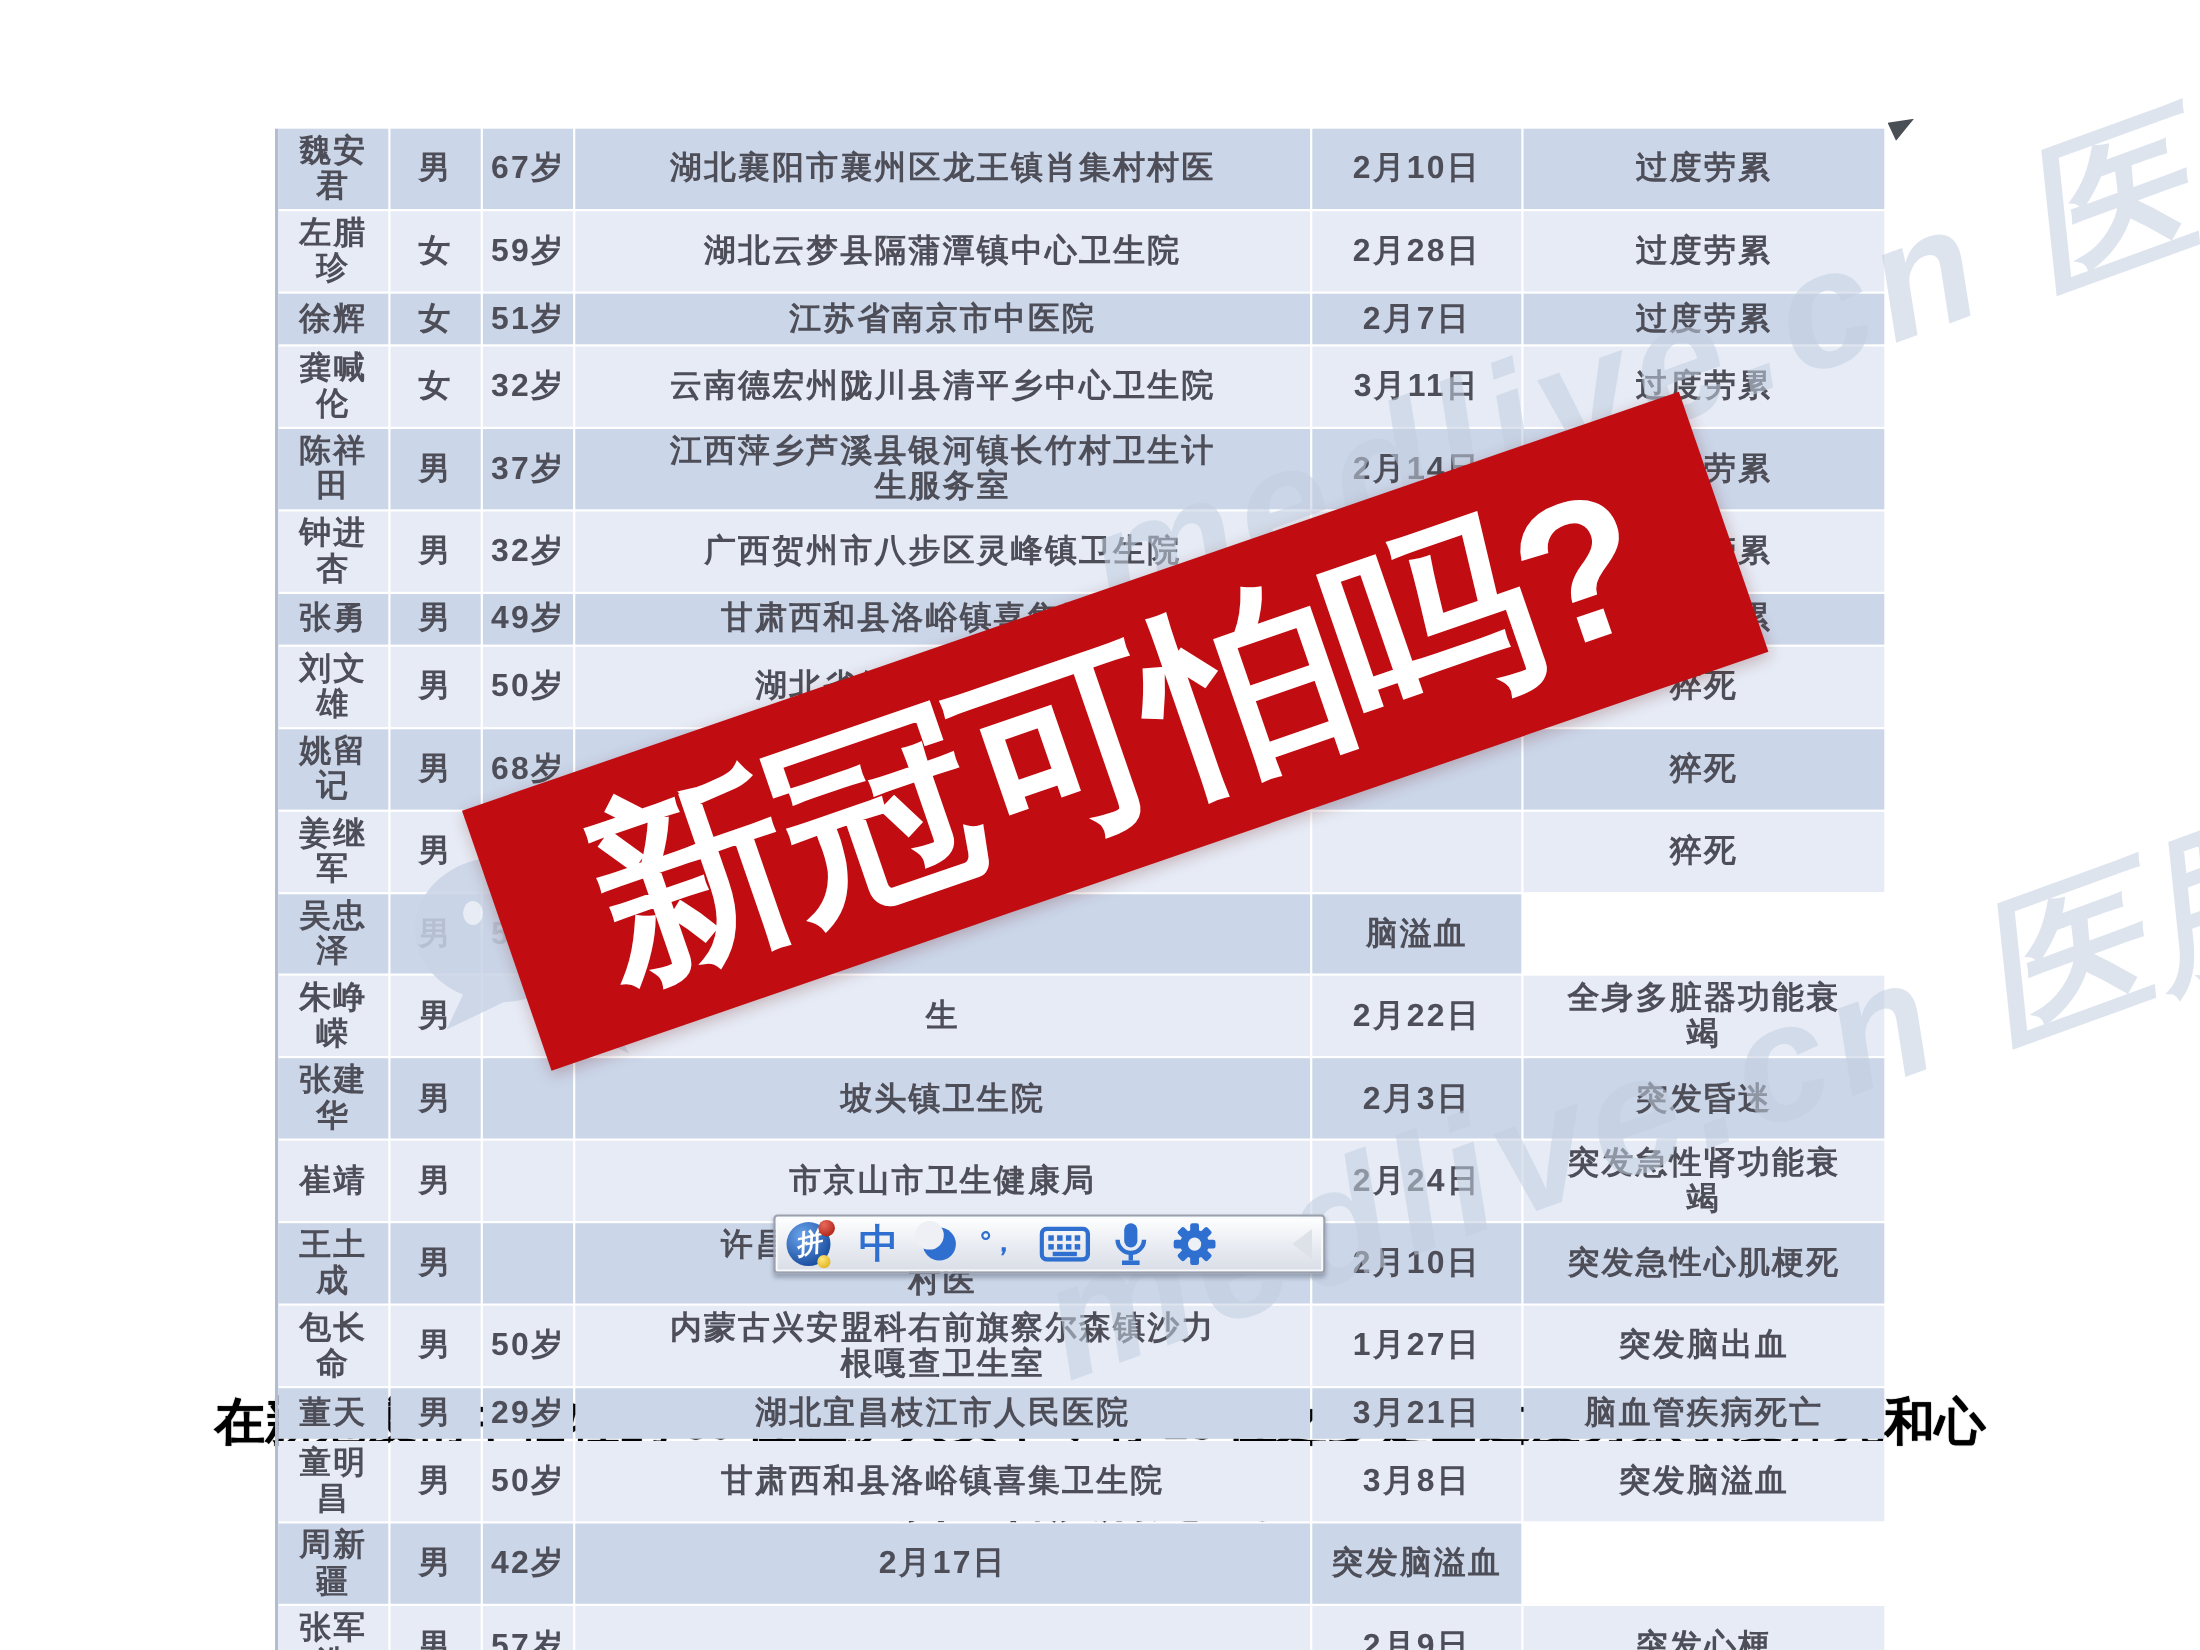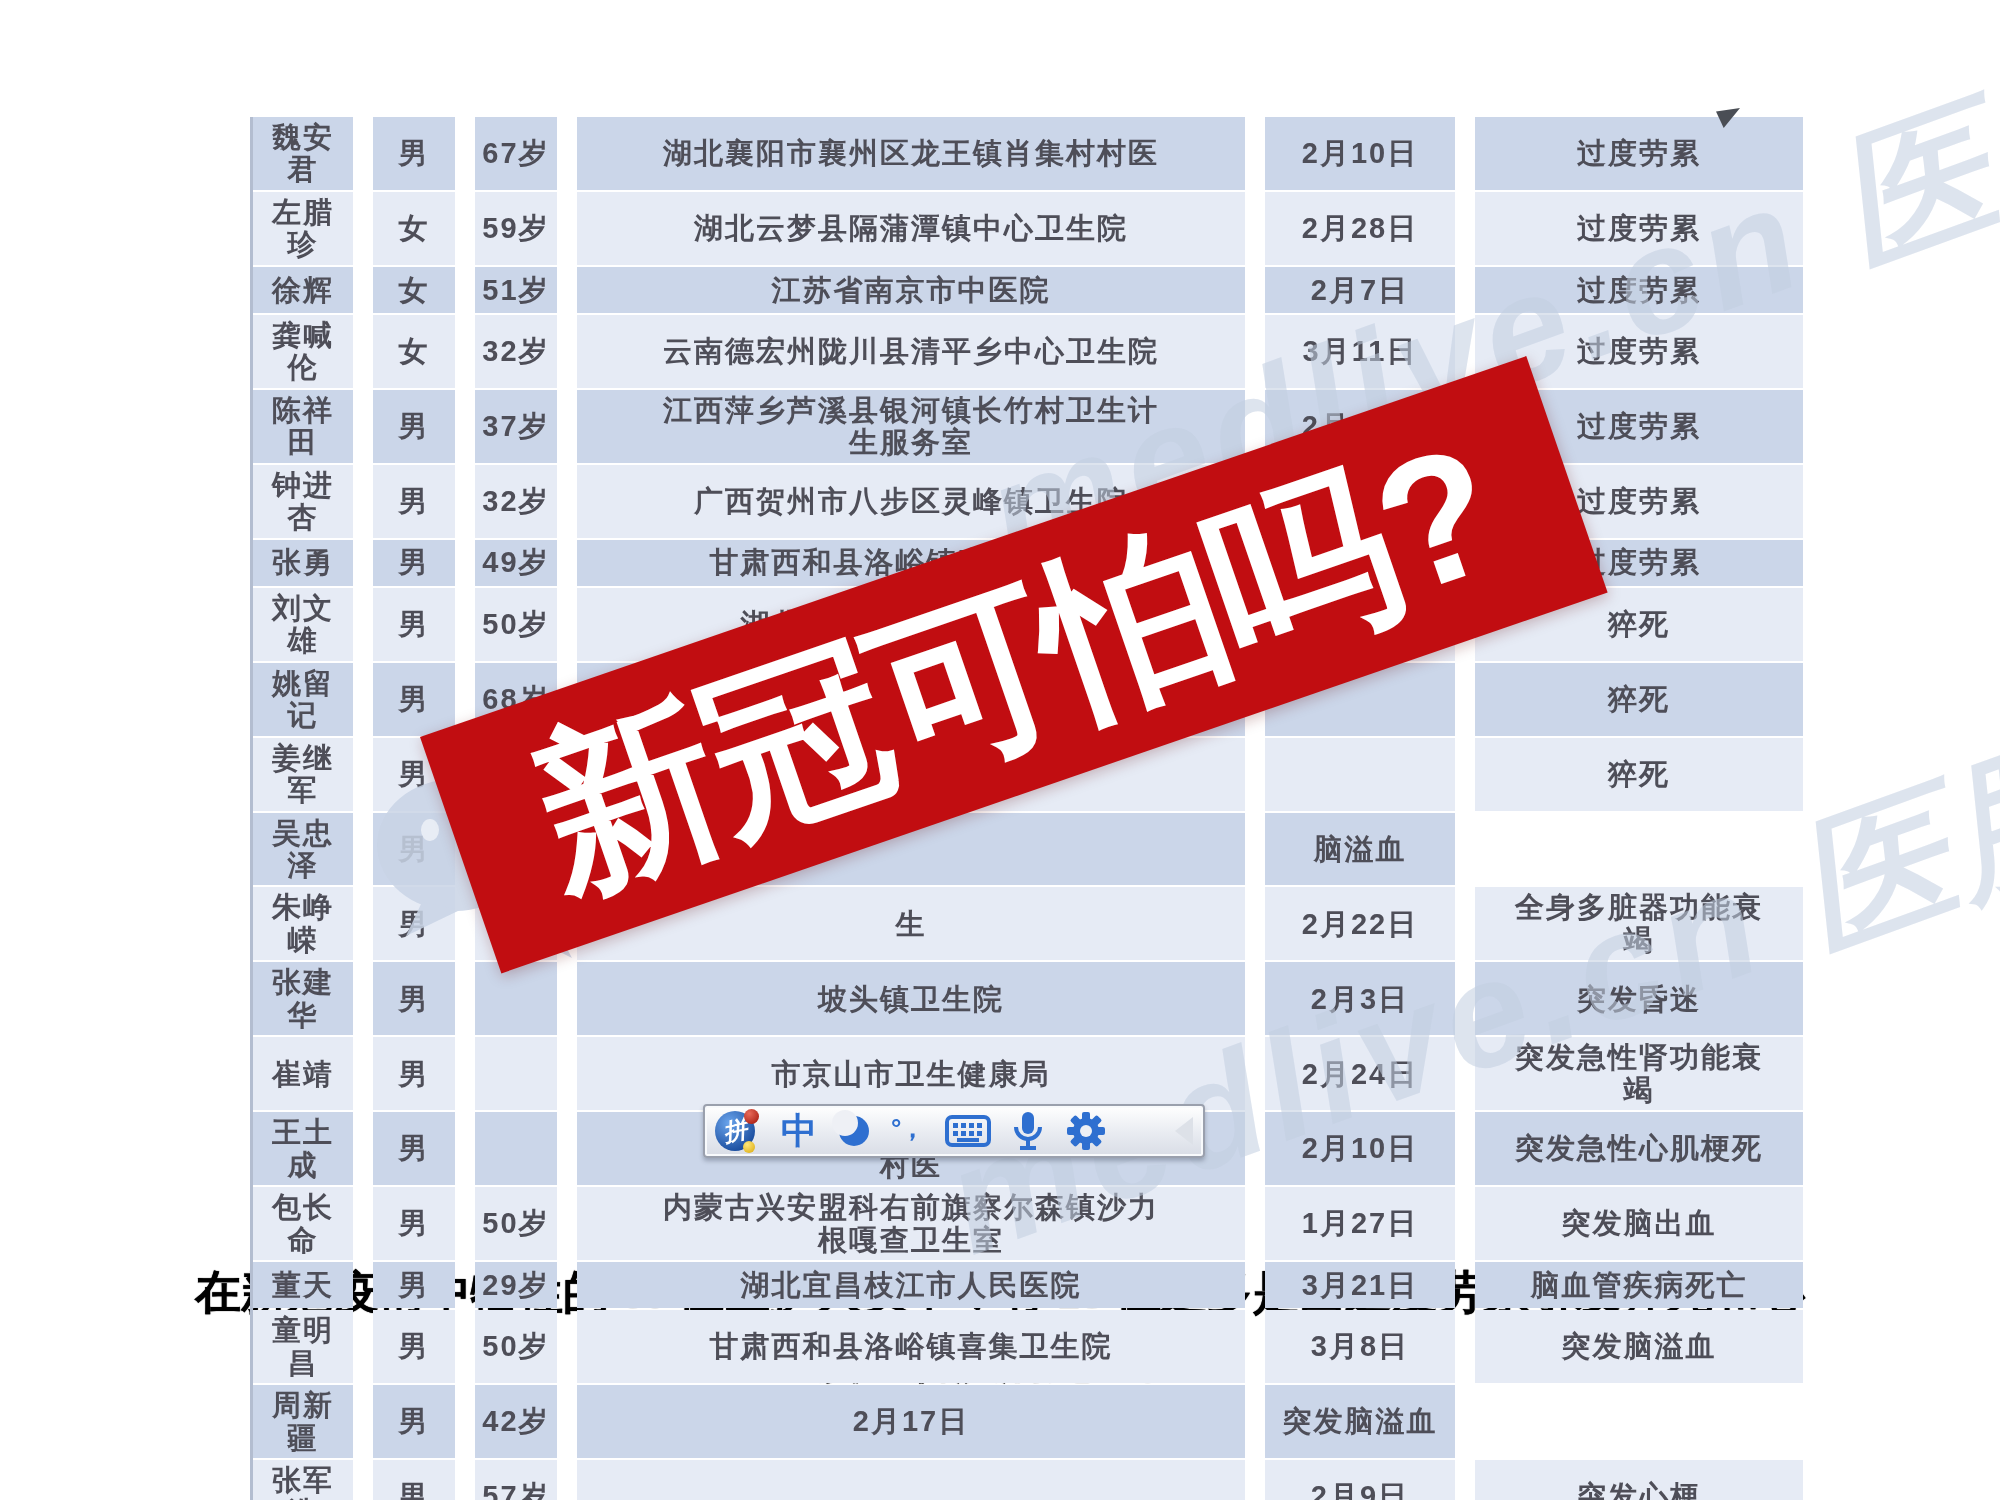--- a/index.html
+++ b/index.html
@@ -1,21 +1,21 @@
 <!DOCTYPE html>
 <html><head>
 <meta charset="utf-8">
 <style>
   html,body{margin:0;padding:0;background:#fff;}
   #screen{position:relative;width:2000px;height:1500px;background:#fff;overflow:hidden;
           font-family:"Liberation Sans",sans-serif;}
 
   
   #tbl{position:absolute;left:250px;top:117px;width:1475px;border-left:3px solid #b3bdd0;z-index:1;}
-  .row{display:grid;grid-template-columns:100px 82px 82px 668px 190px 328px;column-gap:20px;
+  .row{display:grid;grid-template-columns:100px 82px 82px 668px 190px 328px;column-gap:2px;
        margin-bottom:2px;min-height:46px;}
   .cell{display:flex;align-items:center;justify-content:center;text-align:center;
         font-size:29px;font-weight:600;color:#4e4e58;letter-spacing:2px;line-height:1.12;
         padding:4px 6px;white-space:pre-line;}
   .row:nth-child(odd) .cell{background:#cbd6e9;}
   .row:nth-child(even) .cell{background:#e6ebf5;}
 
   
   #stamp{position:absolute;left:420px;top:737px;width:1170px;height:250px;background:#c10d11;
          transform:rotate(-19deg);transform-origin:0 0;z-index:3;

